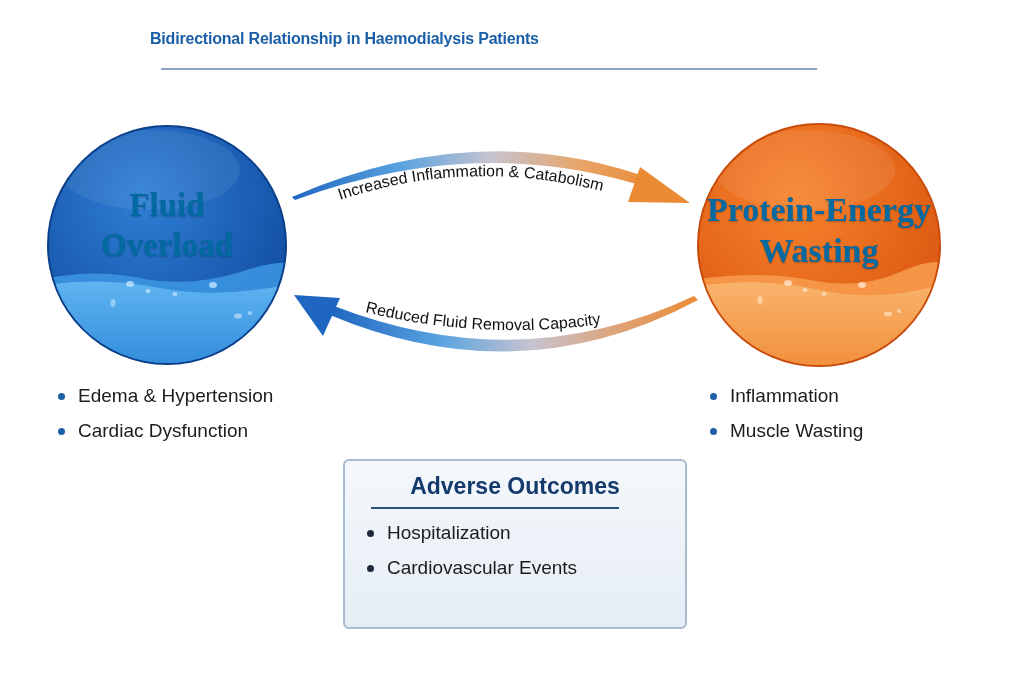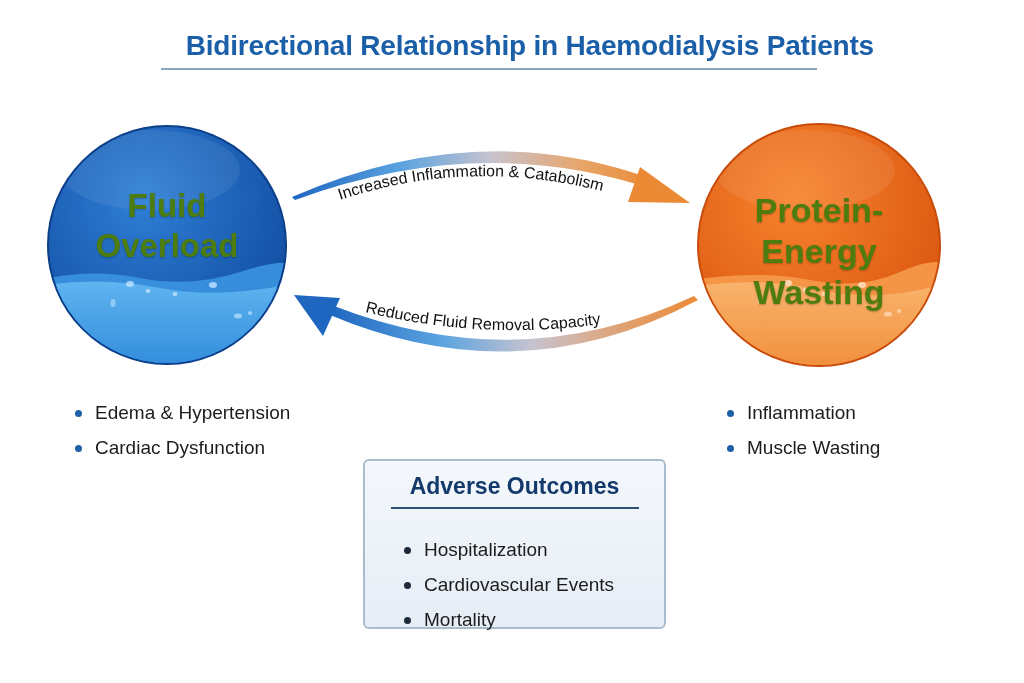--- a/index.html
+++ b/index.html
@@ -1,40 +1,40 @@
 <!DOCTYPE html>
 <html><head>
 <meta charset="utf-8">
 <style>
   html, body { margin: 0; padding: 0; }
   body {
     width: 1024px; height: 683px; background: #ffffff; position: relative; overflow: hidden;
     font-family: "Liberation Sans", "DejaVu Sans", sans-serif;
   }
   .title {
-    position: absolute; left: 150px; top: 30px; width: 724px; text-align: right;
-    font-size: 28px; font-weight: bold; color: #1a5fa8; letter-spacing: -0.2px;
+    position: absolute; left: 150px; top: 30px; width: 724px; text-align: left;
+    font-size: 16px; font-weight: bold; color: #1a5fa8; letter-spacing: -0.2px;
   }
   .title-rule {
     position: absolute; left: 161px; top: 68px; width: 656px; height: 2px; background: #8ba3bf;
   }
   svg.diagram { position: absolute; left: 0; top: 0; }
   .circle-label {
-    position: absolute; color: #4d7c0f; font-weight: bold; text-align: center;
-    text-shadow: 0 1px 2px rgba(0,0,0,0.25); line-height: 1.2;
+    position: absolute; color: #0369a1; font-weight: bold; text-align: center;
+    text-shadow: 0 1px 2px rgba(0,0,0,0.25); line-height: 1.2; font-family: Liberation Serif, serif;
   }
-  .bullets { position: absolute; margin: 17px; padding: 0; list-style: none; }
+  .bullets { position: absolute; margin: 0; padding: 0; list-style: none; }
   .bullets li {
     position: relative; padding-left: 22px; font-size: 19px; color: #1c1c1c; height: 35px; line-height: 24px;
   }
   .bullets li .dot {
     position: absolute; left: 2px; top: 9px; width: 7px; height: 7px; border-radius: 50%; background: #1f5fa5;
   }
   .outcomes-box {
-    position: absolute; left: 363px; top: 459px; width: 303px; height: 170px;
+    position: absolute; left: 343px; top: 459px; width: 344px; height: 170px;
     border: 2px solid #a9bccf; border-radius: 6px;
     background: linear-gradient(180deg, #f4f8fc 0%, #e6edf5 100%);
     box-sizing: border-box;
   }
   .outcomes-title {
     position: absolute; left: 0; top: 12px; width: 100%; text-align: center;
     font-size: 23px; font-weight: bold; color: #133a6b;
   }
   .outcomes-rule { position: absolute; left: 26px; top: 46px; width: 248px; height: 2px; background: #2c4f77; }
   .outcomes-list { left: 20px; top: 60px; }
@@ -157,15 +157,14 @@
   <li><span class="dot"></span><span>Inflammation</span></li>
   <li><span class="dot"></span><span>Muscle Wasting</span></li>
 </ul>
 
 <div class="outcomes-box">
   <div class="outcomes-title">Adverse Outcomes</div>
   <div class="outcomes-rule"></div>
   <ul class="bullets outcomes-list">
     <li><span class="dot"></span><span>Hospitalization</span></li>
     <li><span class="dot"></span><span>Cardiovascular Events</span></li>
-    <li><span class="dot"></span><span>Mortality</span></li>
   </ul>
 </div>
 
 </body></html>

